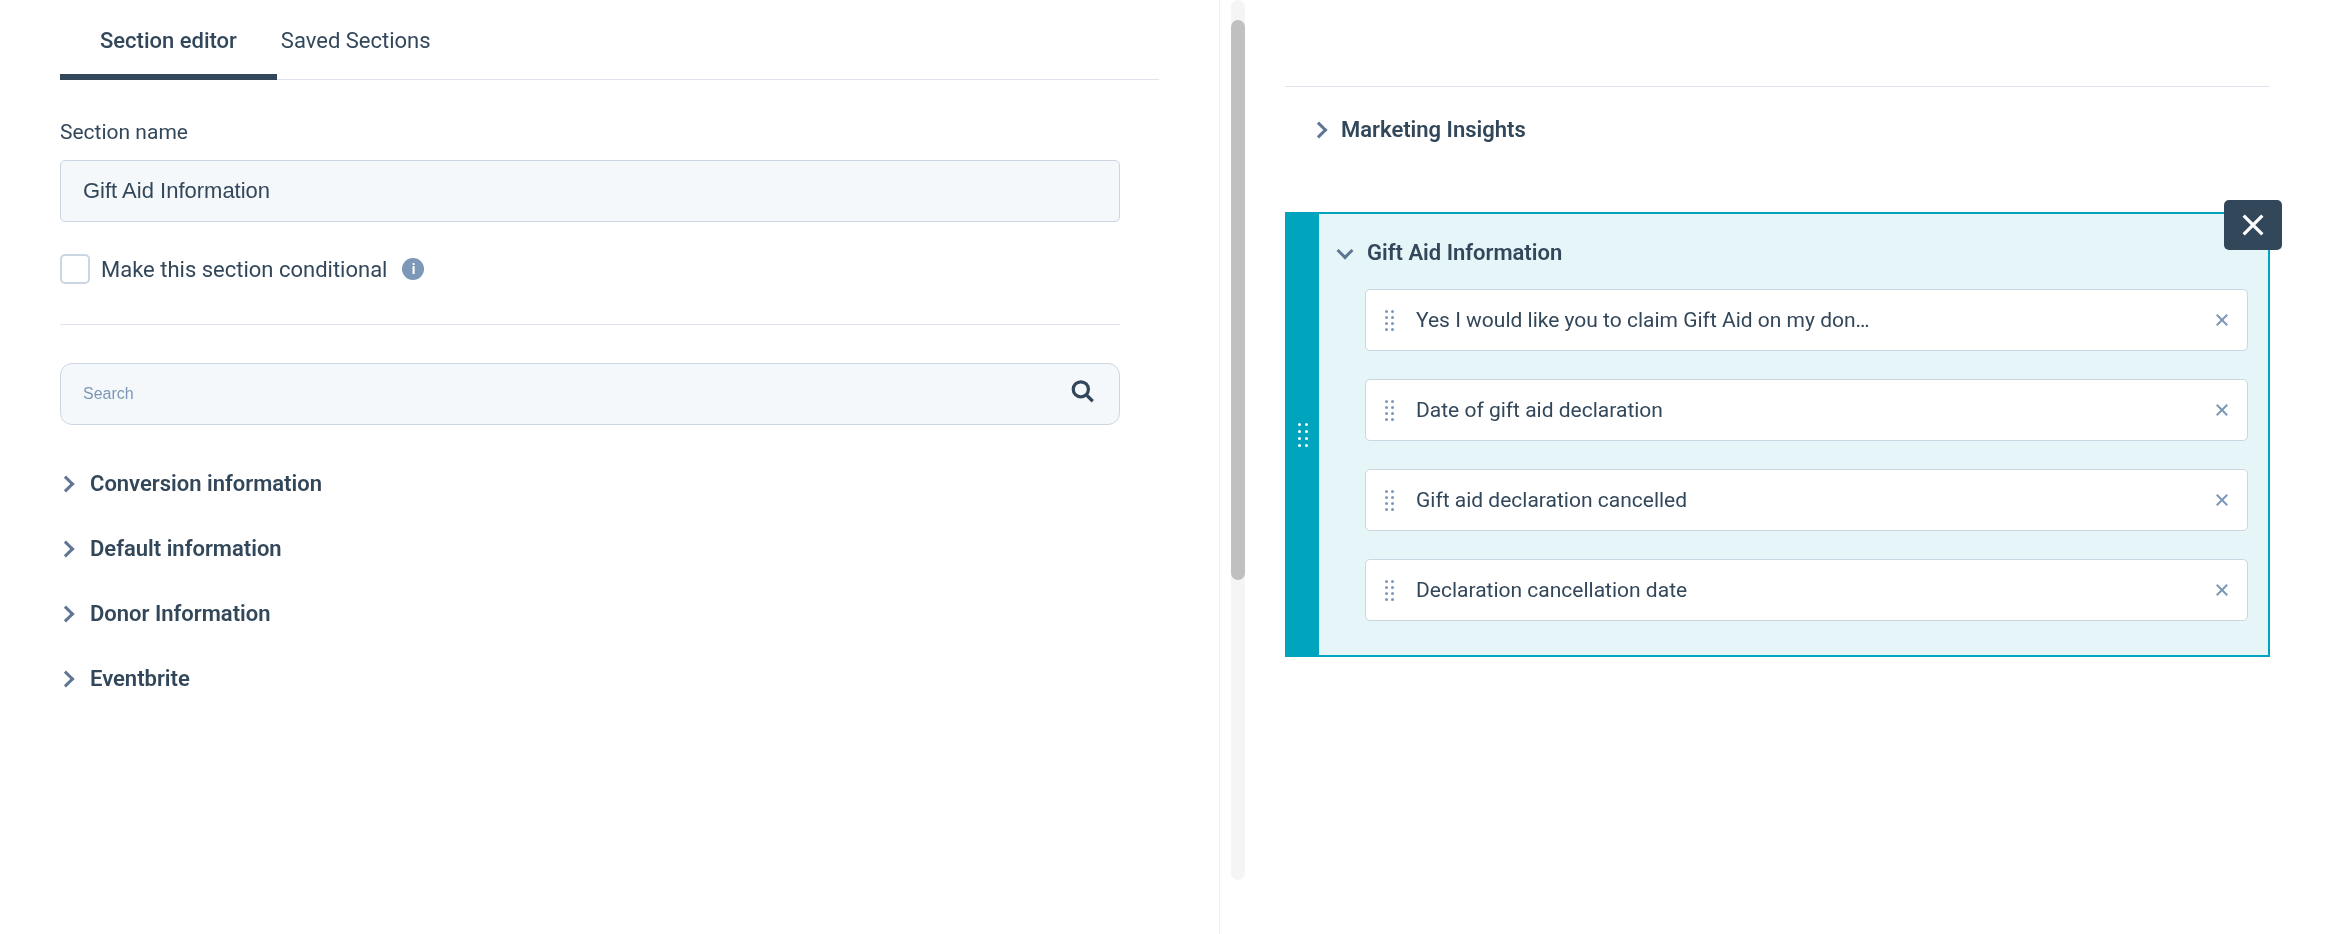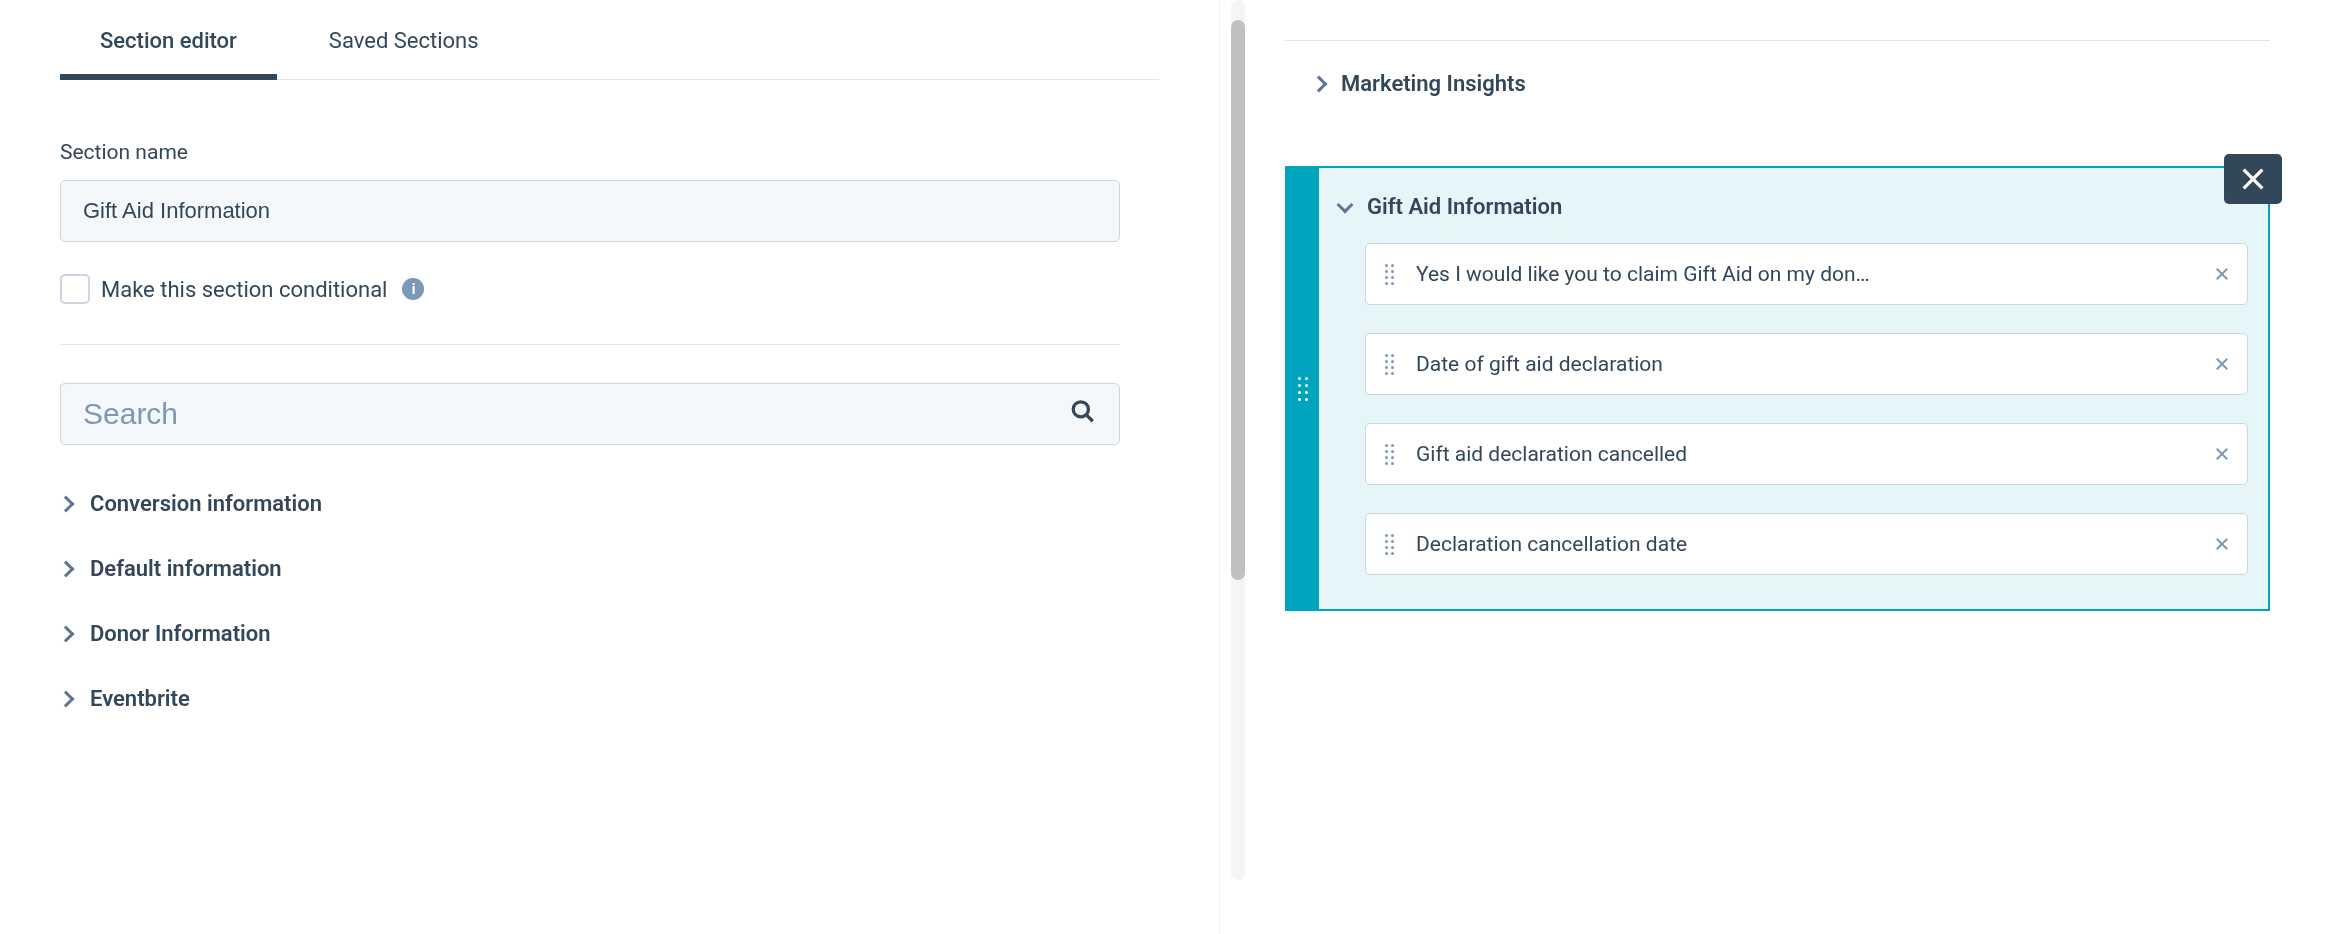--- a/index.html
+++ b/index.html
@@ -41,29 +41,30 @@
       top: 20px;
       left: 0;
       width: 14px;
       height: 560px;
       background: #c0c0c0;
       border-radius: 7px;
     }
     .right-panel {
       flex: 1;
       padding: 30px 70px 15px 30px;
+      margin-top: 46px;
     }
 
     
     .tabs {
       display: flex;
-      gap: 92px;
+      gap: 44px;
       padding: 28px 0 0 40px;
       border-bottom: 1px solid #dfe3eb;
-      margin-bottom: 60px;
+      margin-bottom: 40px;
     }
     .tab {
       padding-bottom: 26px;
       font-size: 22px;
       color: #33475b;
       cursor: pointer;
       position: relative;
     }
     .tab.active {
       font-weight: 500;
@@ -141,25 +142,25 @@
     
     .search-wrap {
       position: relative;
       width: 1060px;
       margin-bottom: 26px;
     }
     .input-search {
       width: 100%;
       height: 62px;
       padding: 0 60px 0 22px;
-      font-size: 30px;
+      font-size: 16px;
       color: #33475b;
       background: #f5f8fa;
       border: 1px solid #cbd6e2;
-      border-radius: 5px;
+      border-radius: 12px;
     }
     .input-search::placeholder {
       color: #7c98b6;
     }
     .search-icon {
       position: absolute;
       right: 24px;
       top: 50%;
       transform: translateY(-50%);
       color: #33475b;

